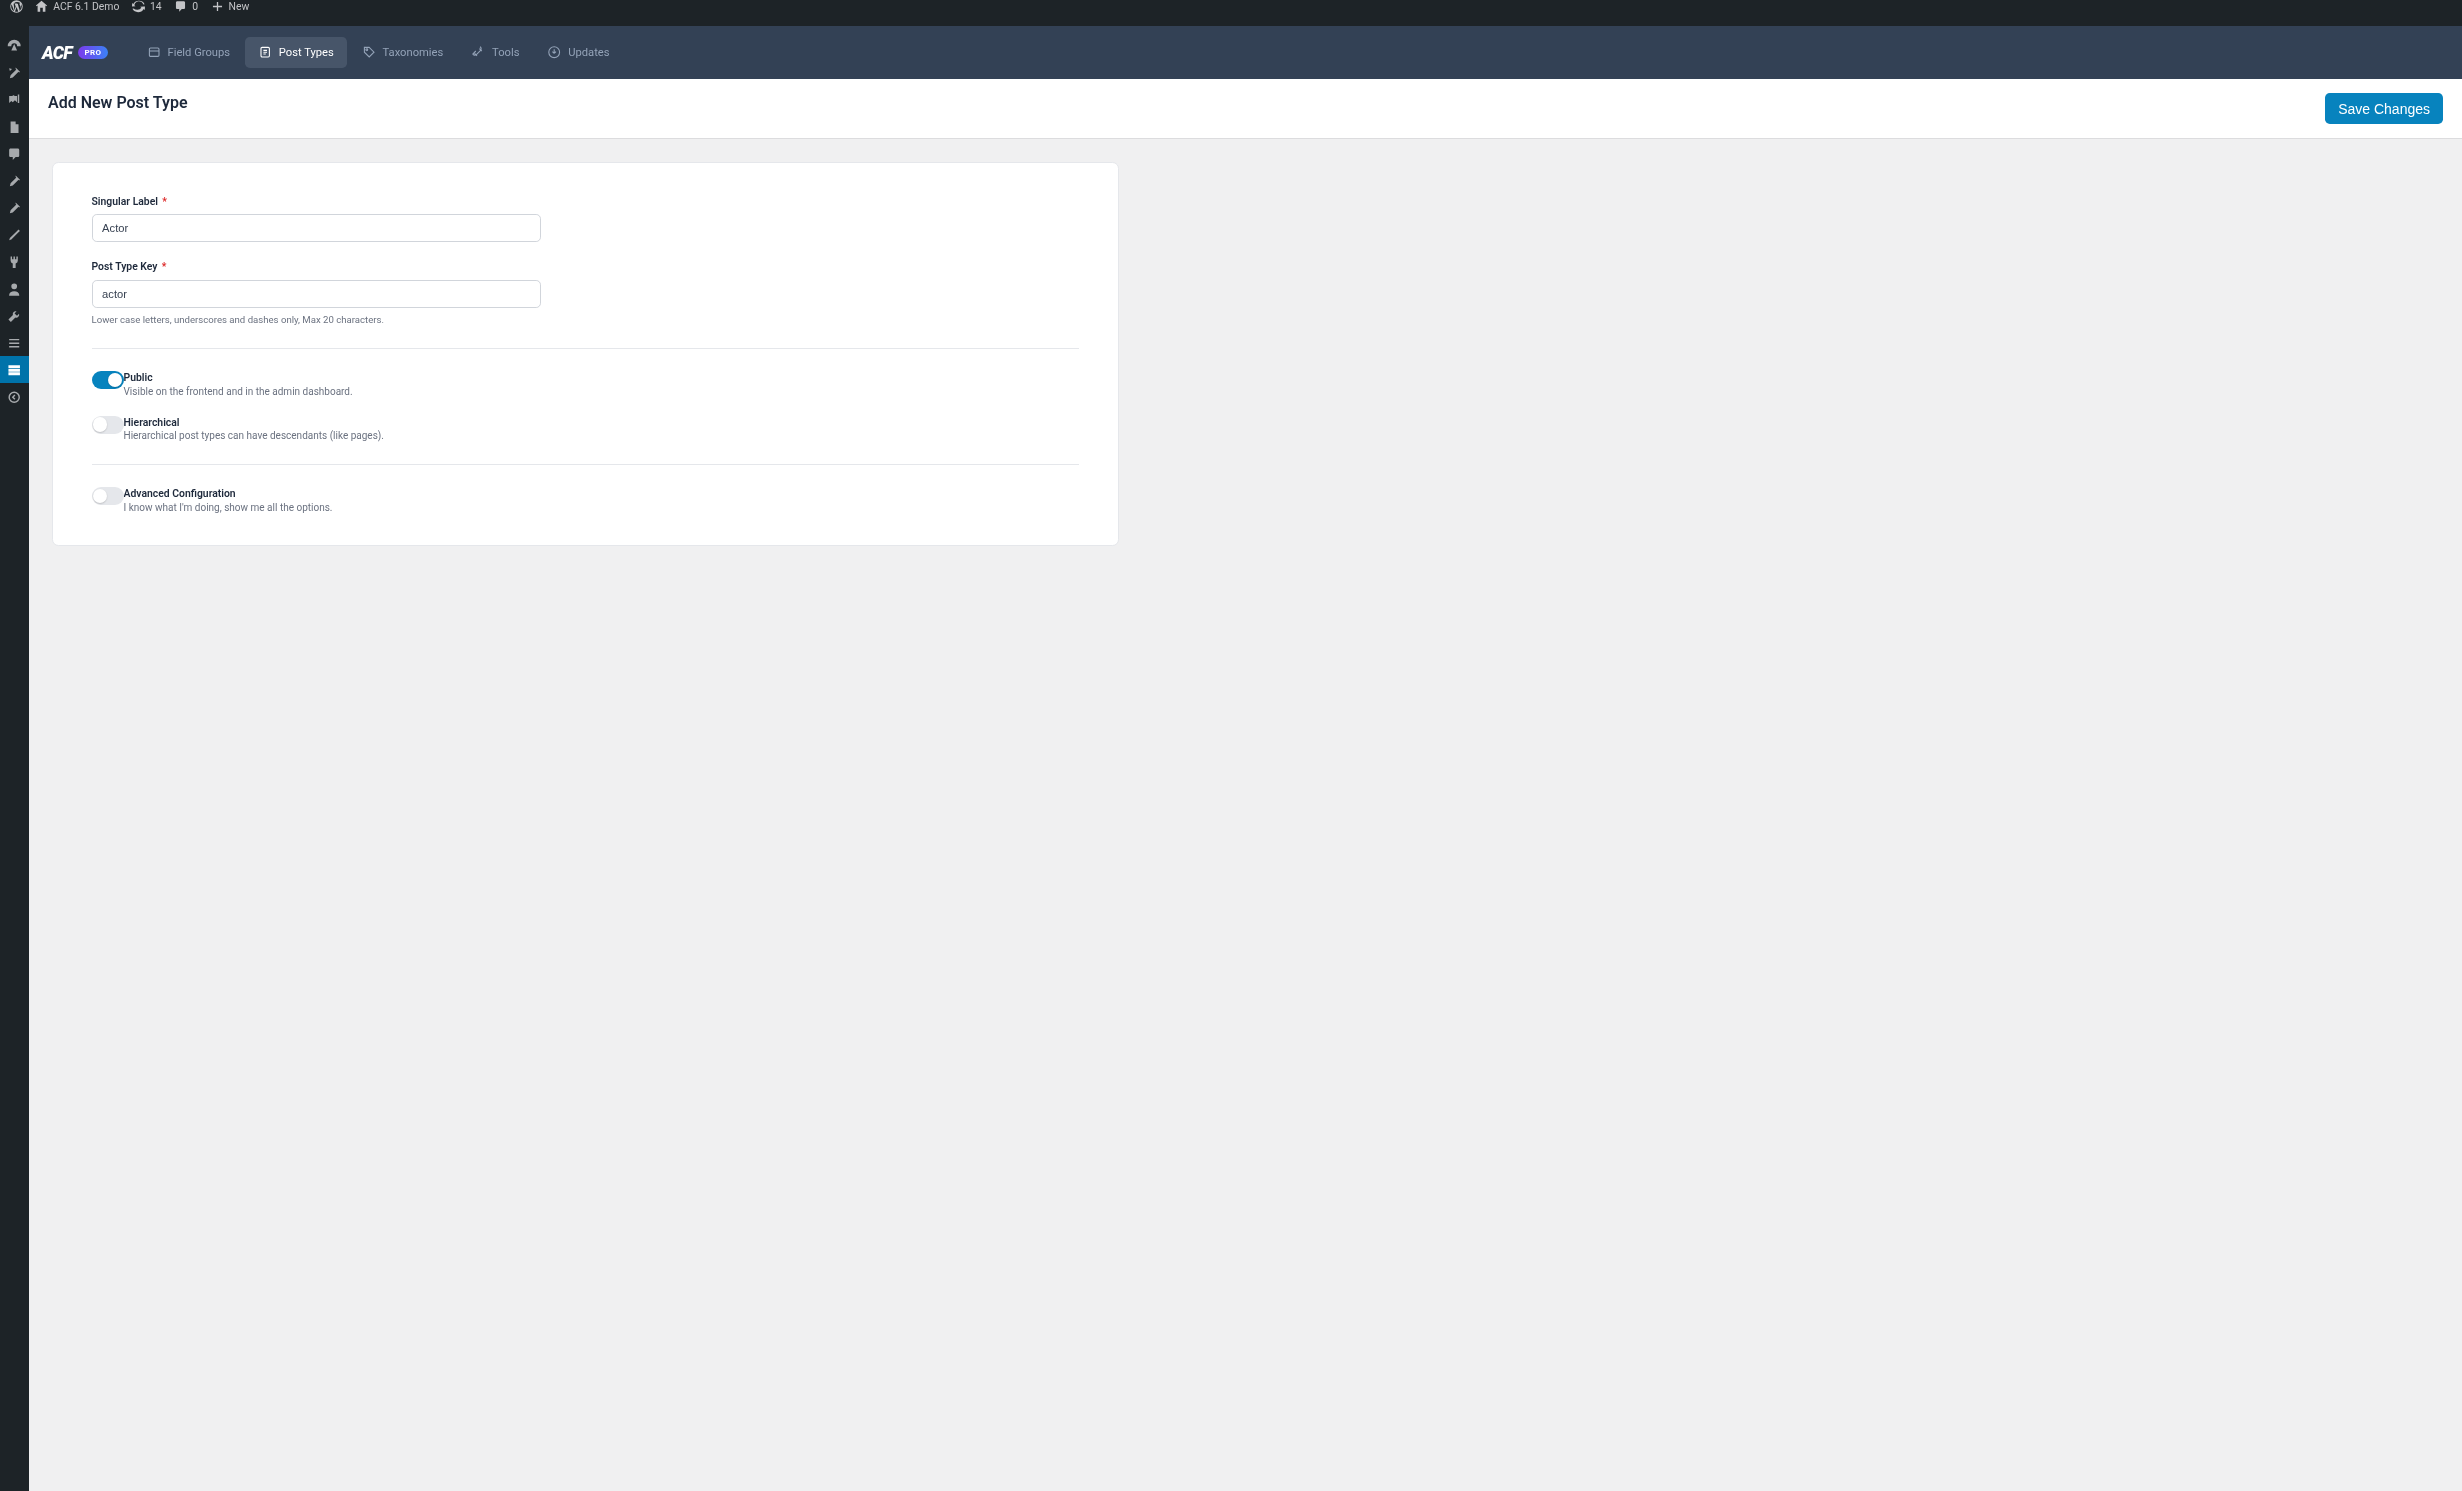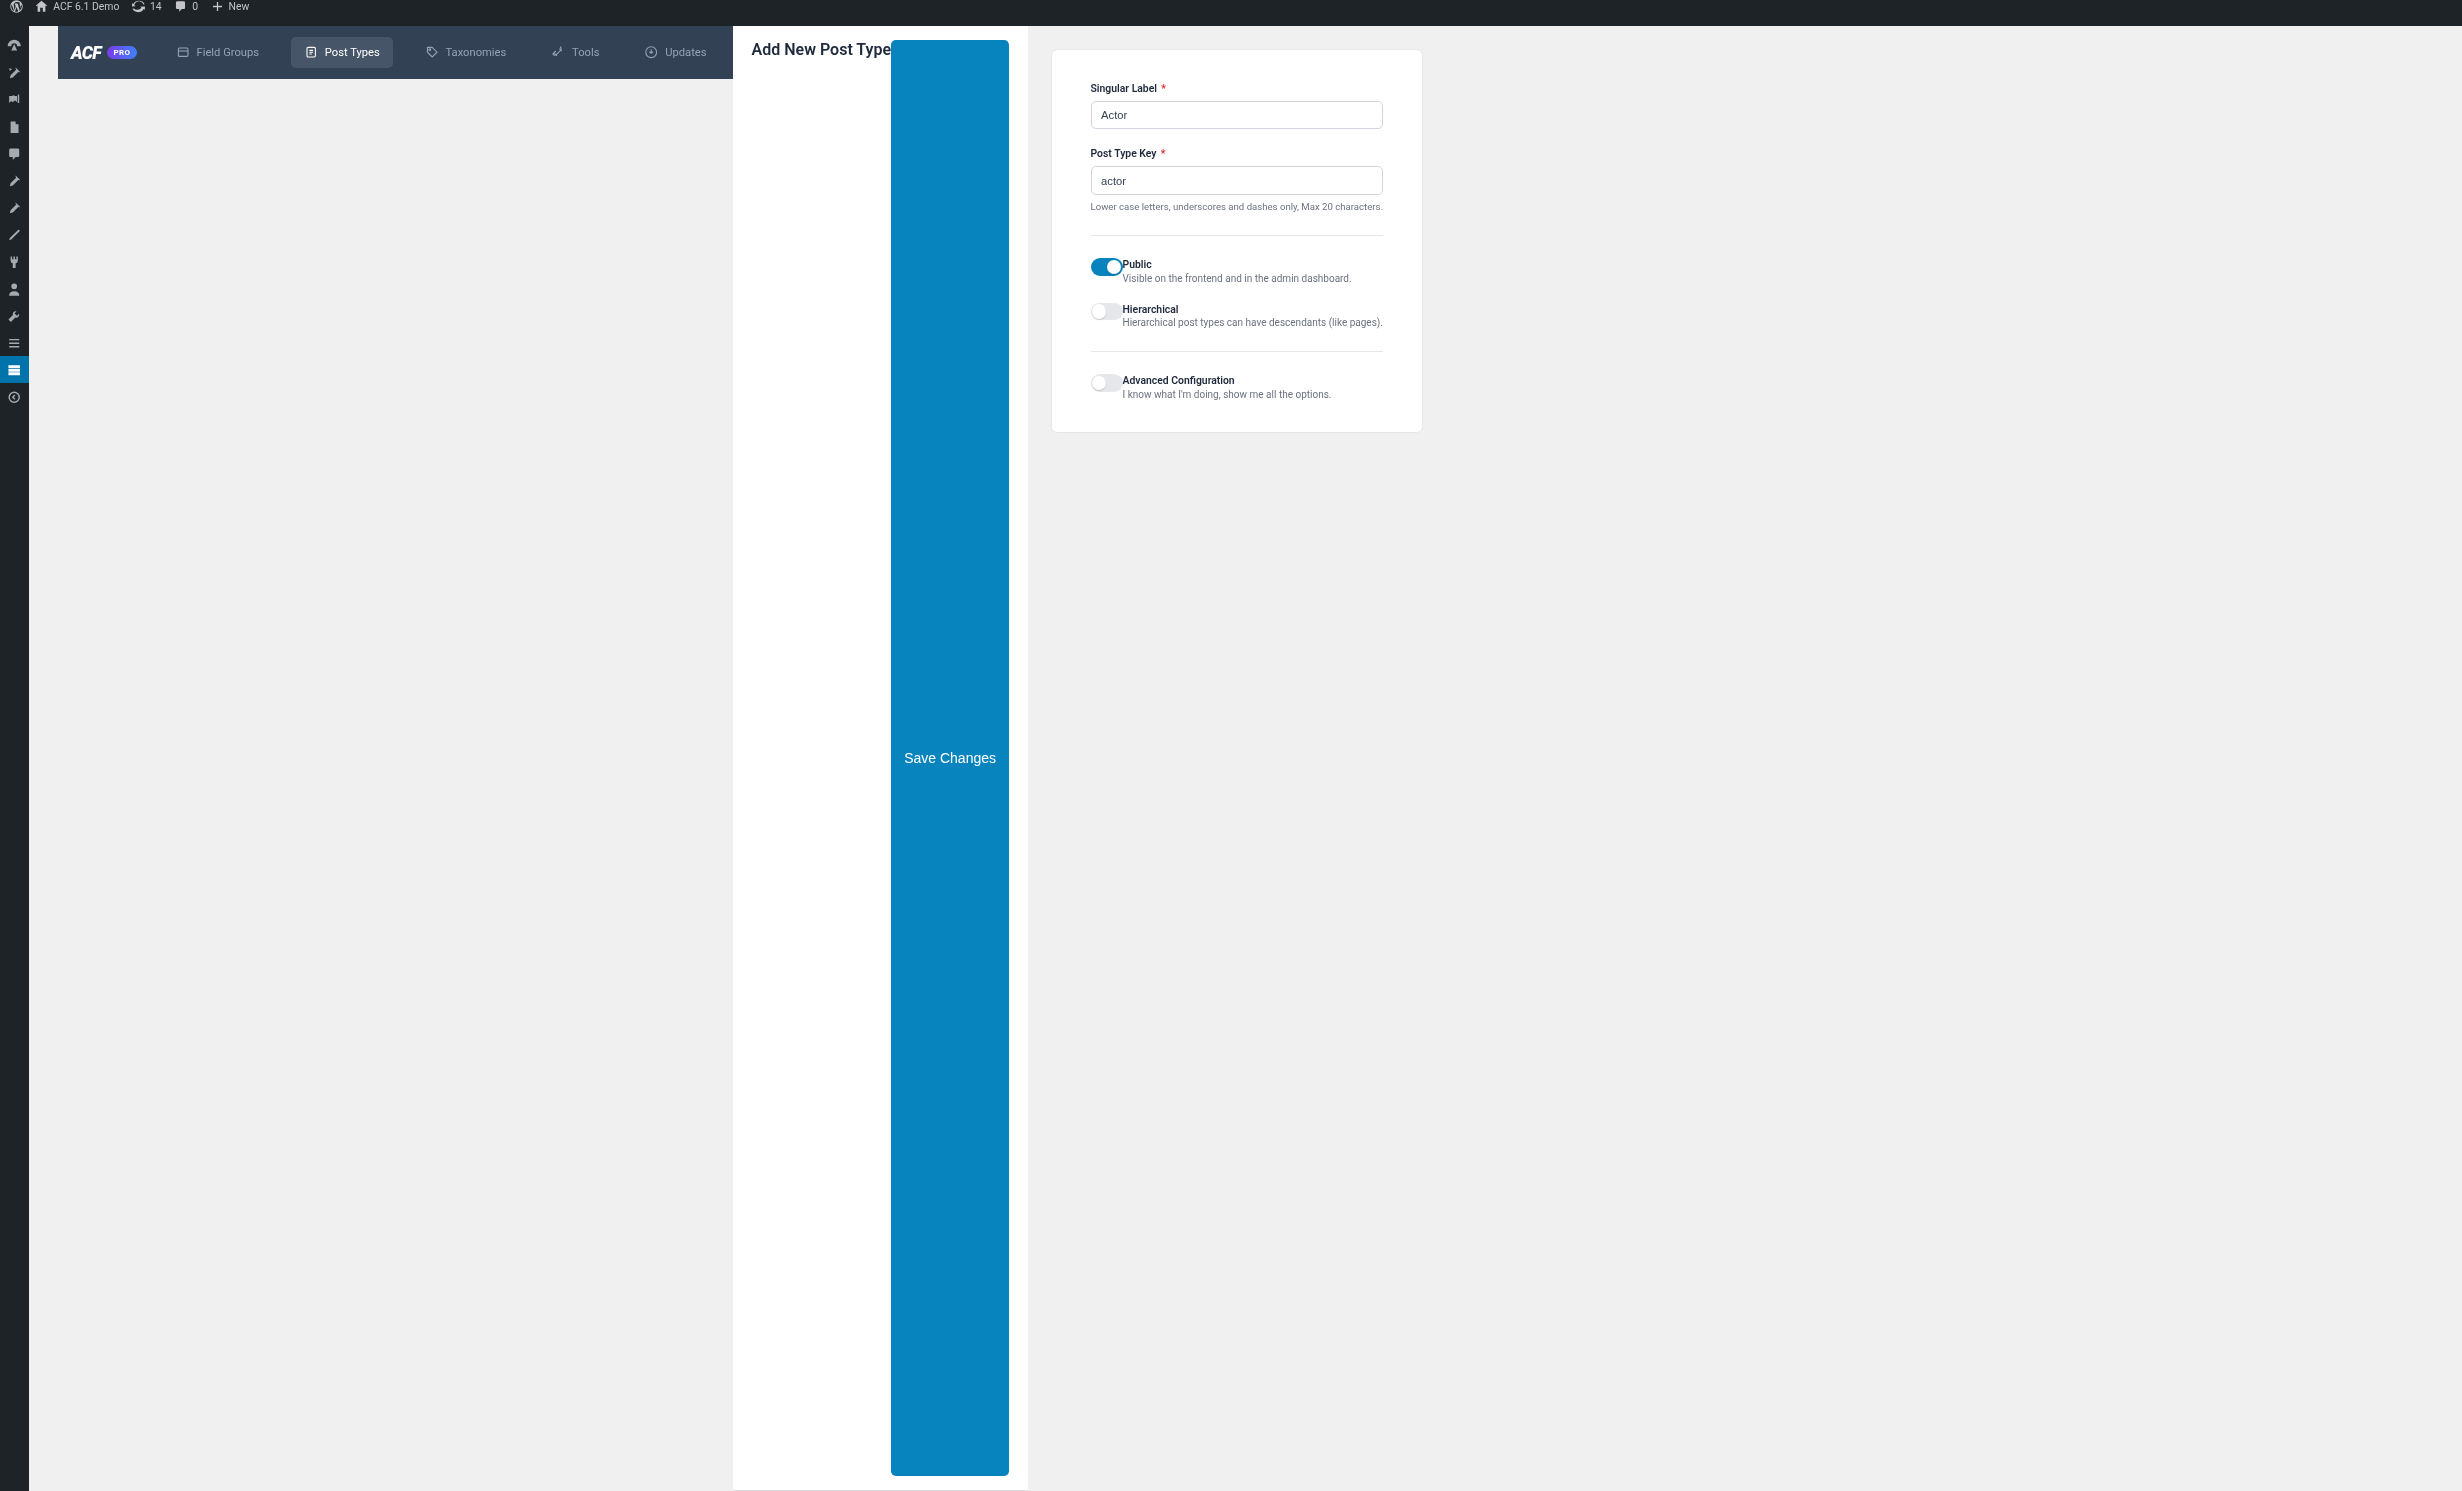--- a/index.html
+++ b/index.html
@@ -60,24 +60,23 @@
   .adminmenu .menu-item.current::after{
     content:""; position:absolute; right:-6.4px; top:50%;
     transform: translateY(-50%);
     border: 6.4px solid transparent; border-right-color:#f0f0f1;
   }
   .adminmenu svg { width:14.4px; height:14.4px; fill: currentColor; }
 
   
   .content {
     flex: 1;
-    display:flex; flex-direction:row;
+    display:flex; flex-direction:column;
     overflow:auto;
     min-width:0;
-    margin-left:29px;
   }
 
   
   .acf-header {
     background:#334155;
     height: 53px;
     display:flex; align-items:center;
     padding: 0 13px;
     gap: 6.4px;
   }
@@ -86,21 +85,21 @@
   }
   .acf-logo .logo-text {
     font-weight:900; font-style:italic; color:#fff; font-size:17.7px; letter-spacing:-0.8px;
   }
   .pro-badge {
     background: linear-gradient(90deg,#7c3aed,#3b82f6);
     color:#fff; font-size:8px; font-weight:700;
     padding:2.4px 6.4px; border-radius:802px;
     letter-spacing:0.4px;
   }
-  .acf-tabs { display:flex; gap:19px; margin-left:6.4px; }
+  .acf-tabs { display:flex; gap:2px; margin-left:6.4px; }
   .acf-tab {
     display:flex; align-items:center; gap:6.4px;
     color:#94a3b8; padding: 8px 13px;
     border-radius:4.8px; cursor:pointer; font-size:11.2px;
   }
   .acf-tab.active { background:#475569; color:#fff; }
   .acf-tab svg { width:14.4px; height:14.4px; fill:none; stroke:currentColor; stroke-width:1.8; }
   .acf-tab.active svg { stroke:#fff; }
 
   

